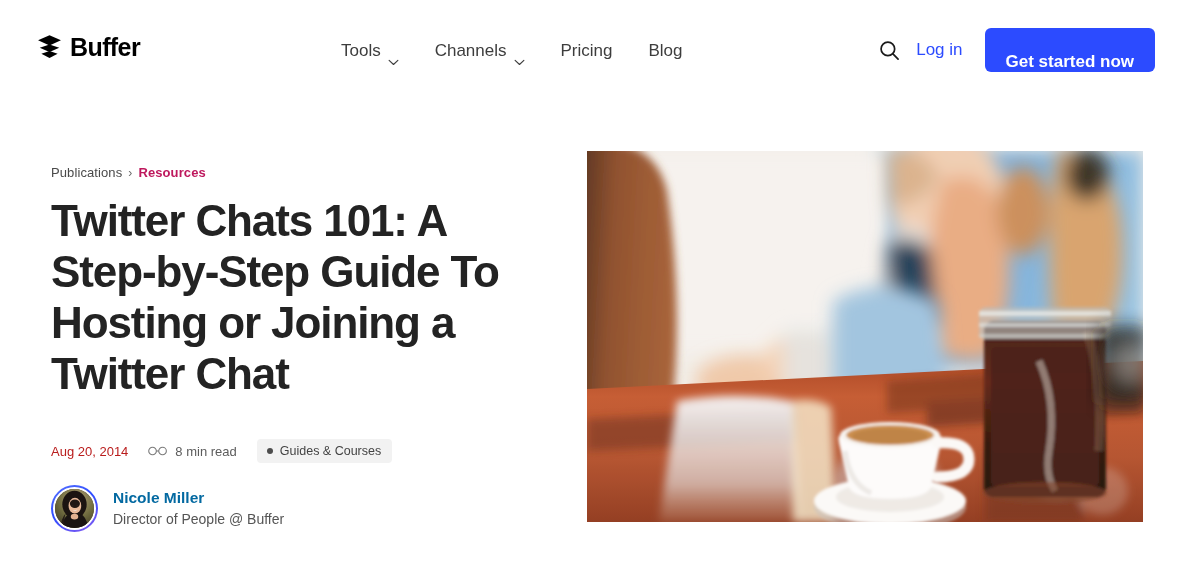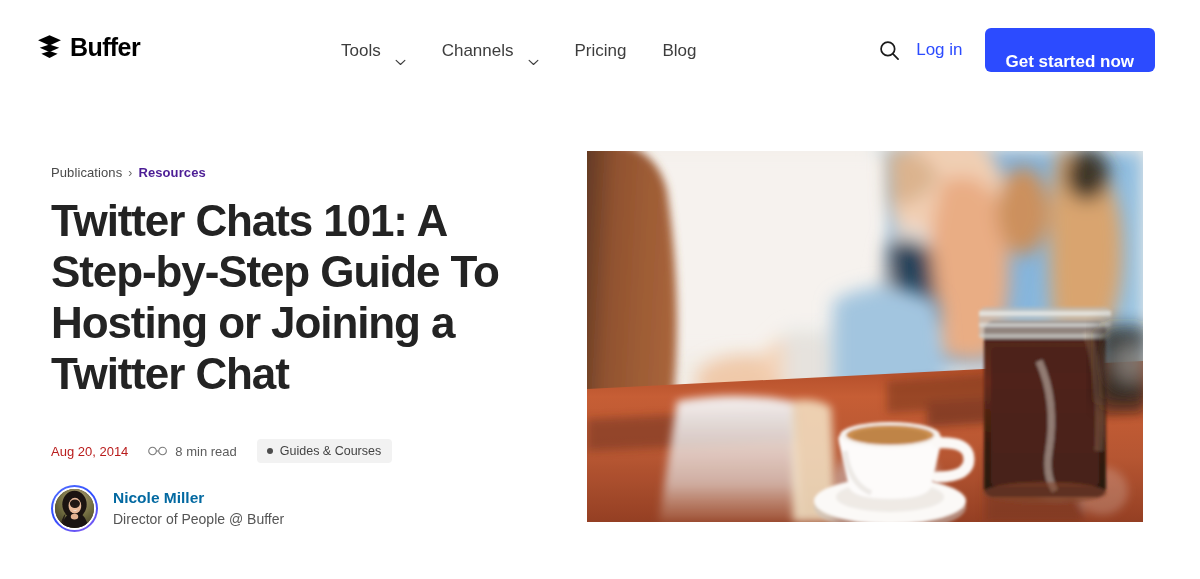--- a/index.html
+++ b/index.html
@@ -57,21 +57,21 @@
     position: absolute;
     left: 341px;
     top: 38px;
     display: flex;
     align-items: center;
     gap: 36px;
   }
   .nav-item {
     display: flex;
     align-items: center;
-    gap: 14px;
+    gap: 7px;
     font-size: 17px;
     color: #3d3d3d;
     cursor: pointer;
     line-height: 26px;
     white-space: nowrap;
   }
   .chevron {
     width: 11px;
     height: 7px;
     display: inline-block;
@@ -133,21 +133,21 @@
     display: flex;
     align-items: flex-end;
     gap: 6px;
     font-size: 13px;
     color: #4a4a4a;
     margin-bottom: 15px;
     letter-spacing: 0.1px;
   }
   .breadcrumb-link { cursor: pointer; }
   .breadcrumb-sep { color: #6b6b6b; font-size: 12px; }
-  .breadcrumb-current { font-weight: 700; color: #4c1d95; cursor: pointer; }
+  .breadcrumb-current { font-weight: 700; color: #be185d; cursor: pointer; }
 
   .title {
     font-size: 44px;
     line-height: 51px;
     font-weight: 700;
     letter-spacing: -1.1px;
     color: #232323;
     margin-bottom: 40px;
     max-width: 490px;
   }

